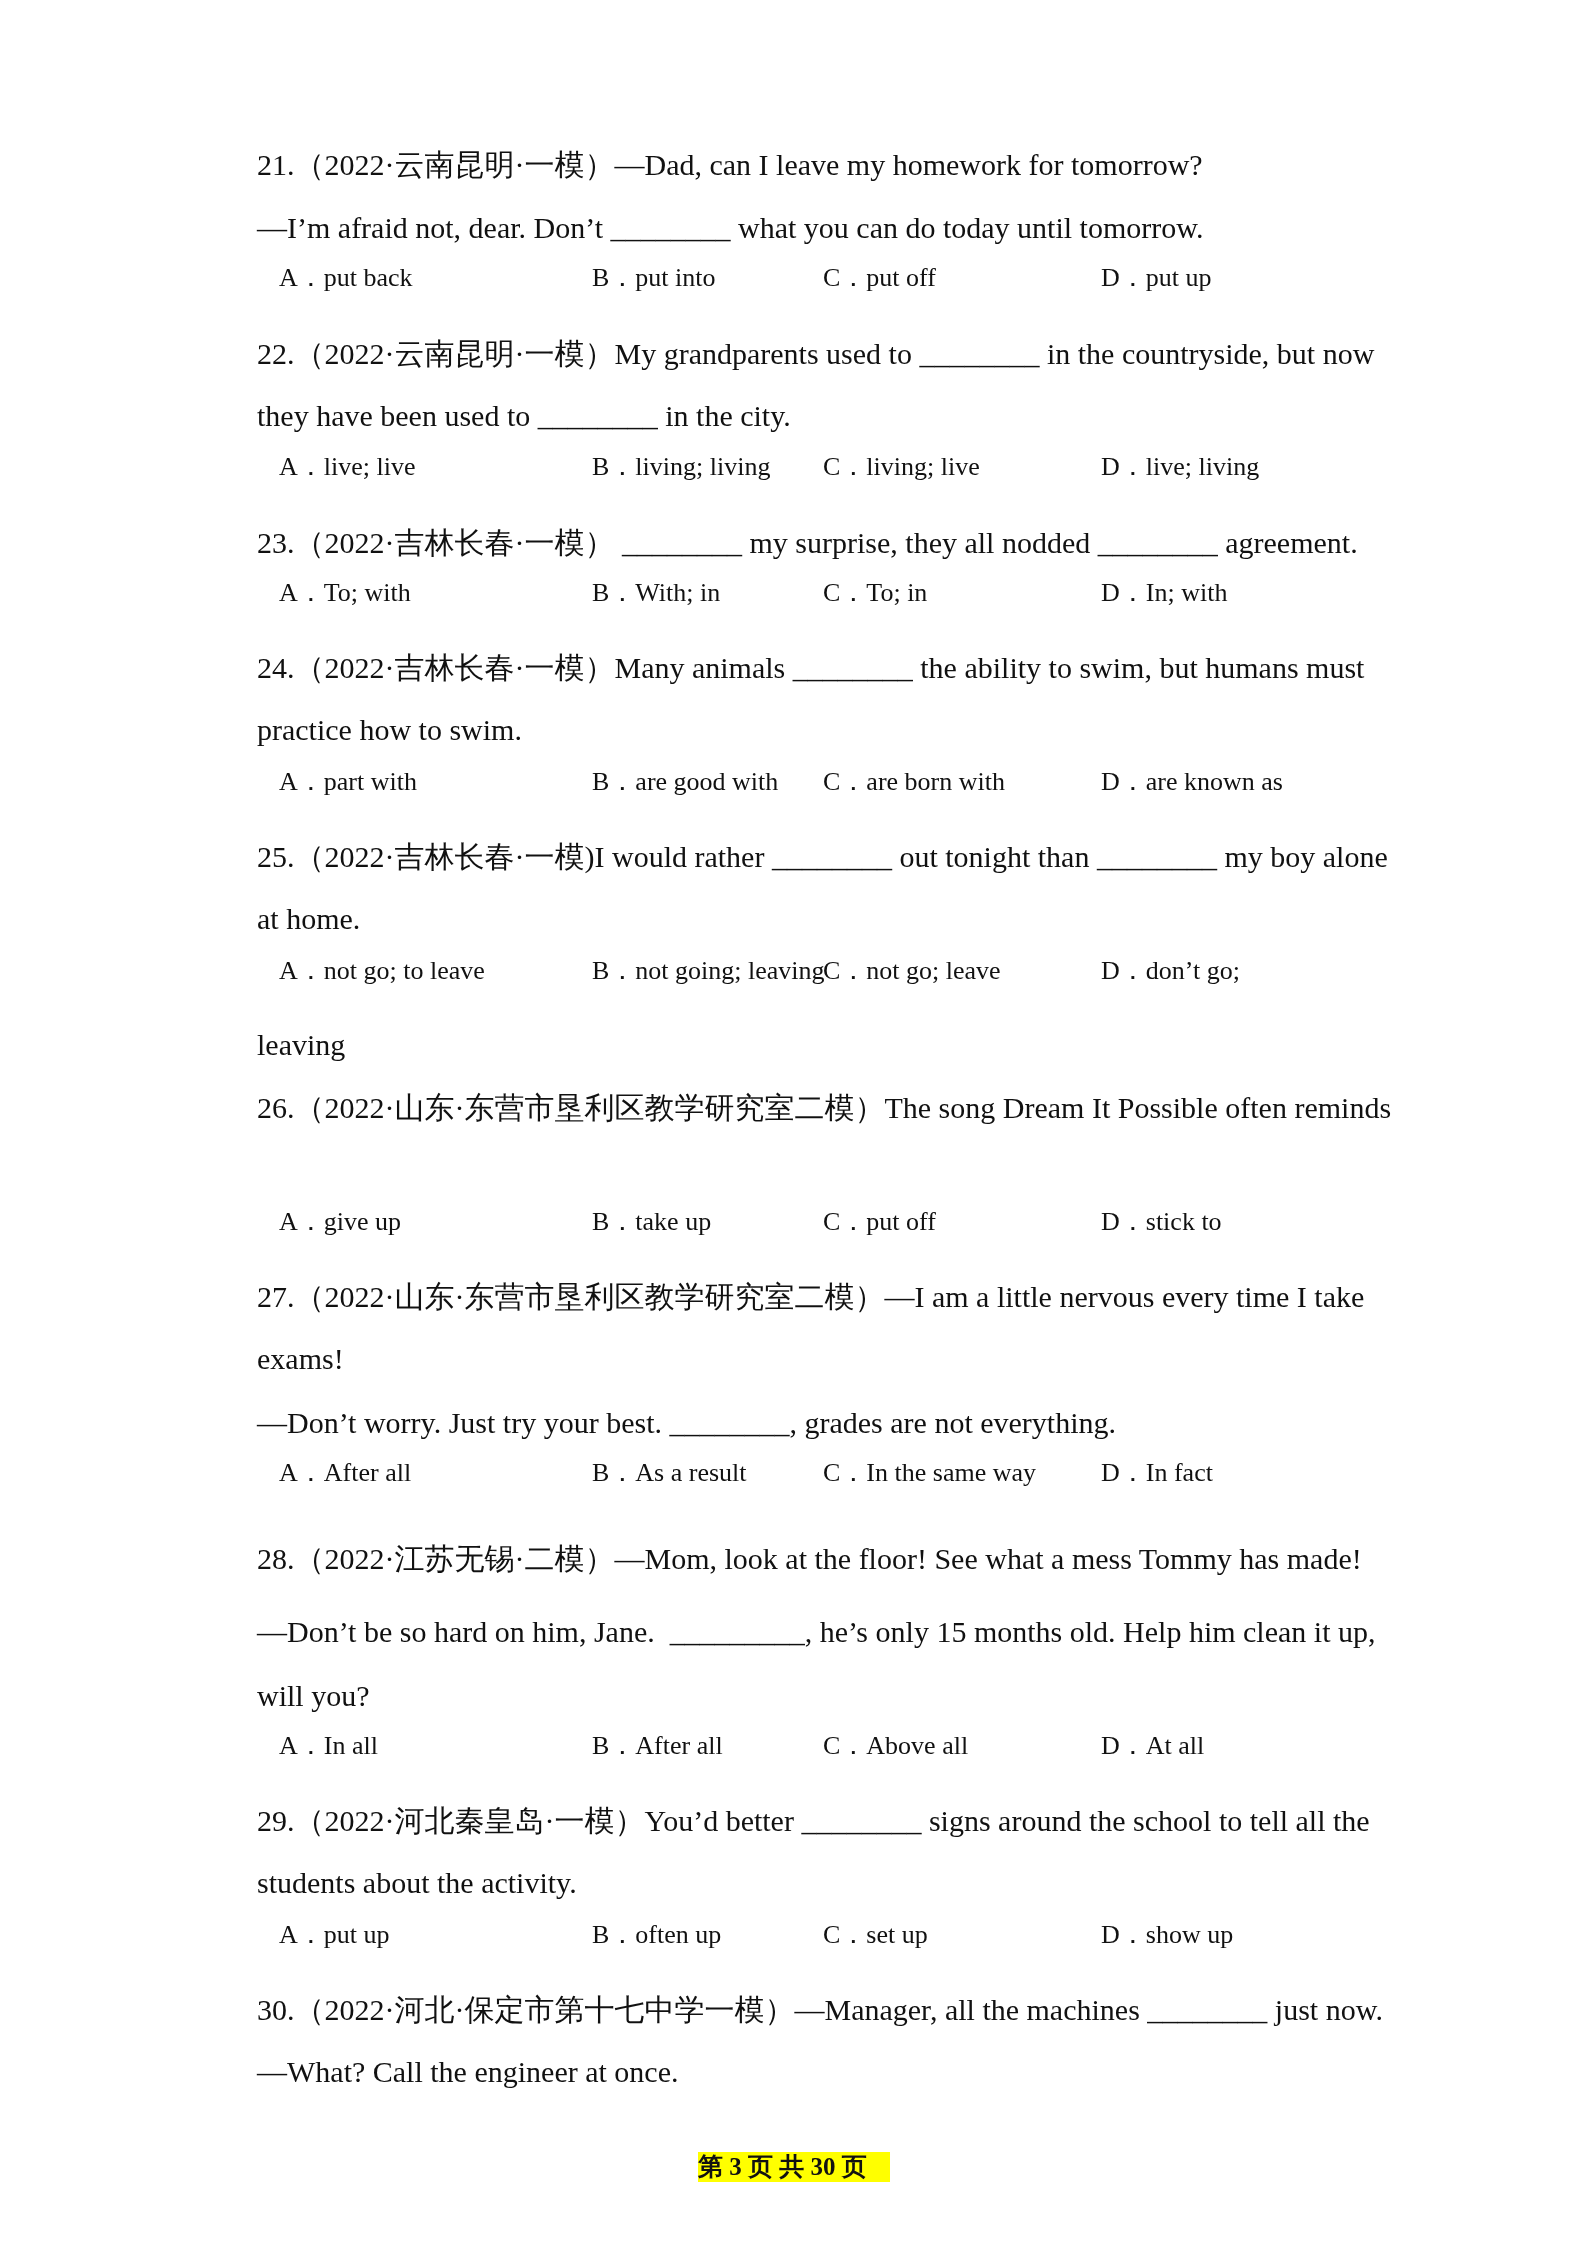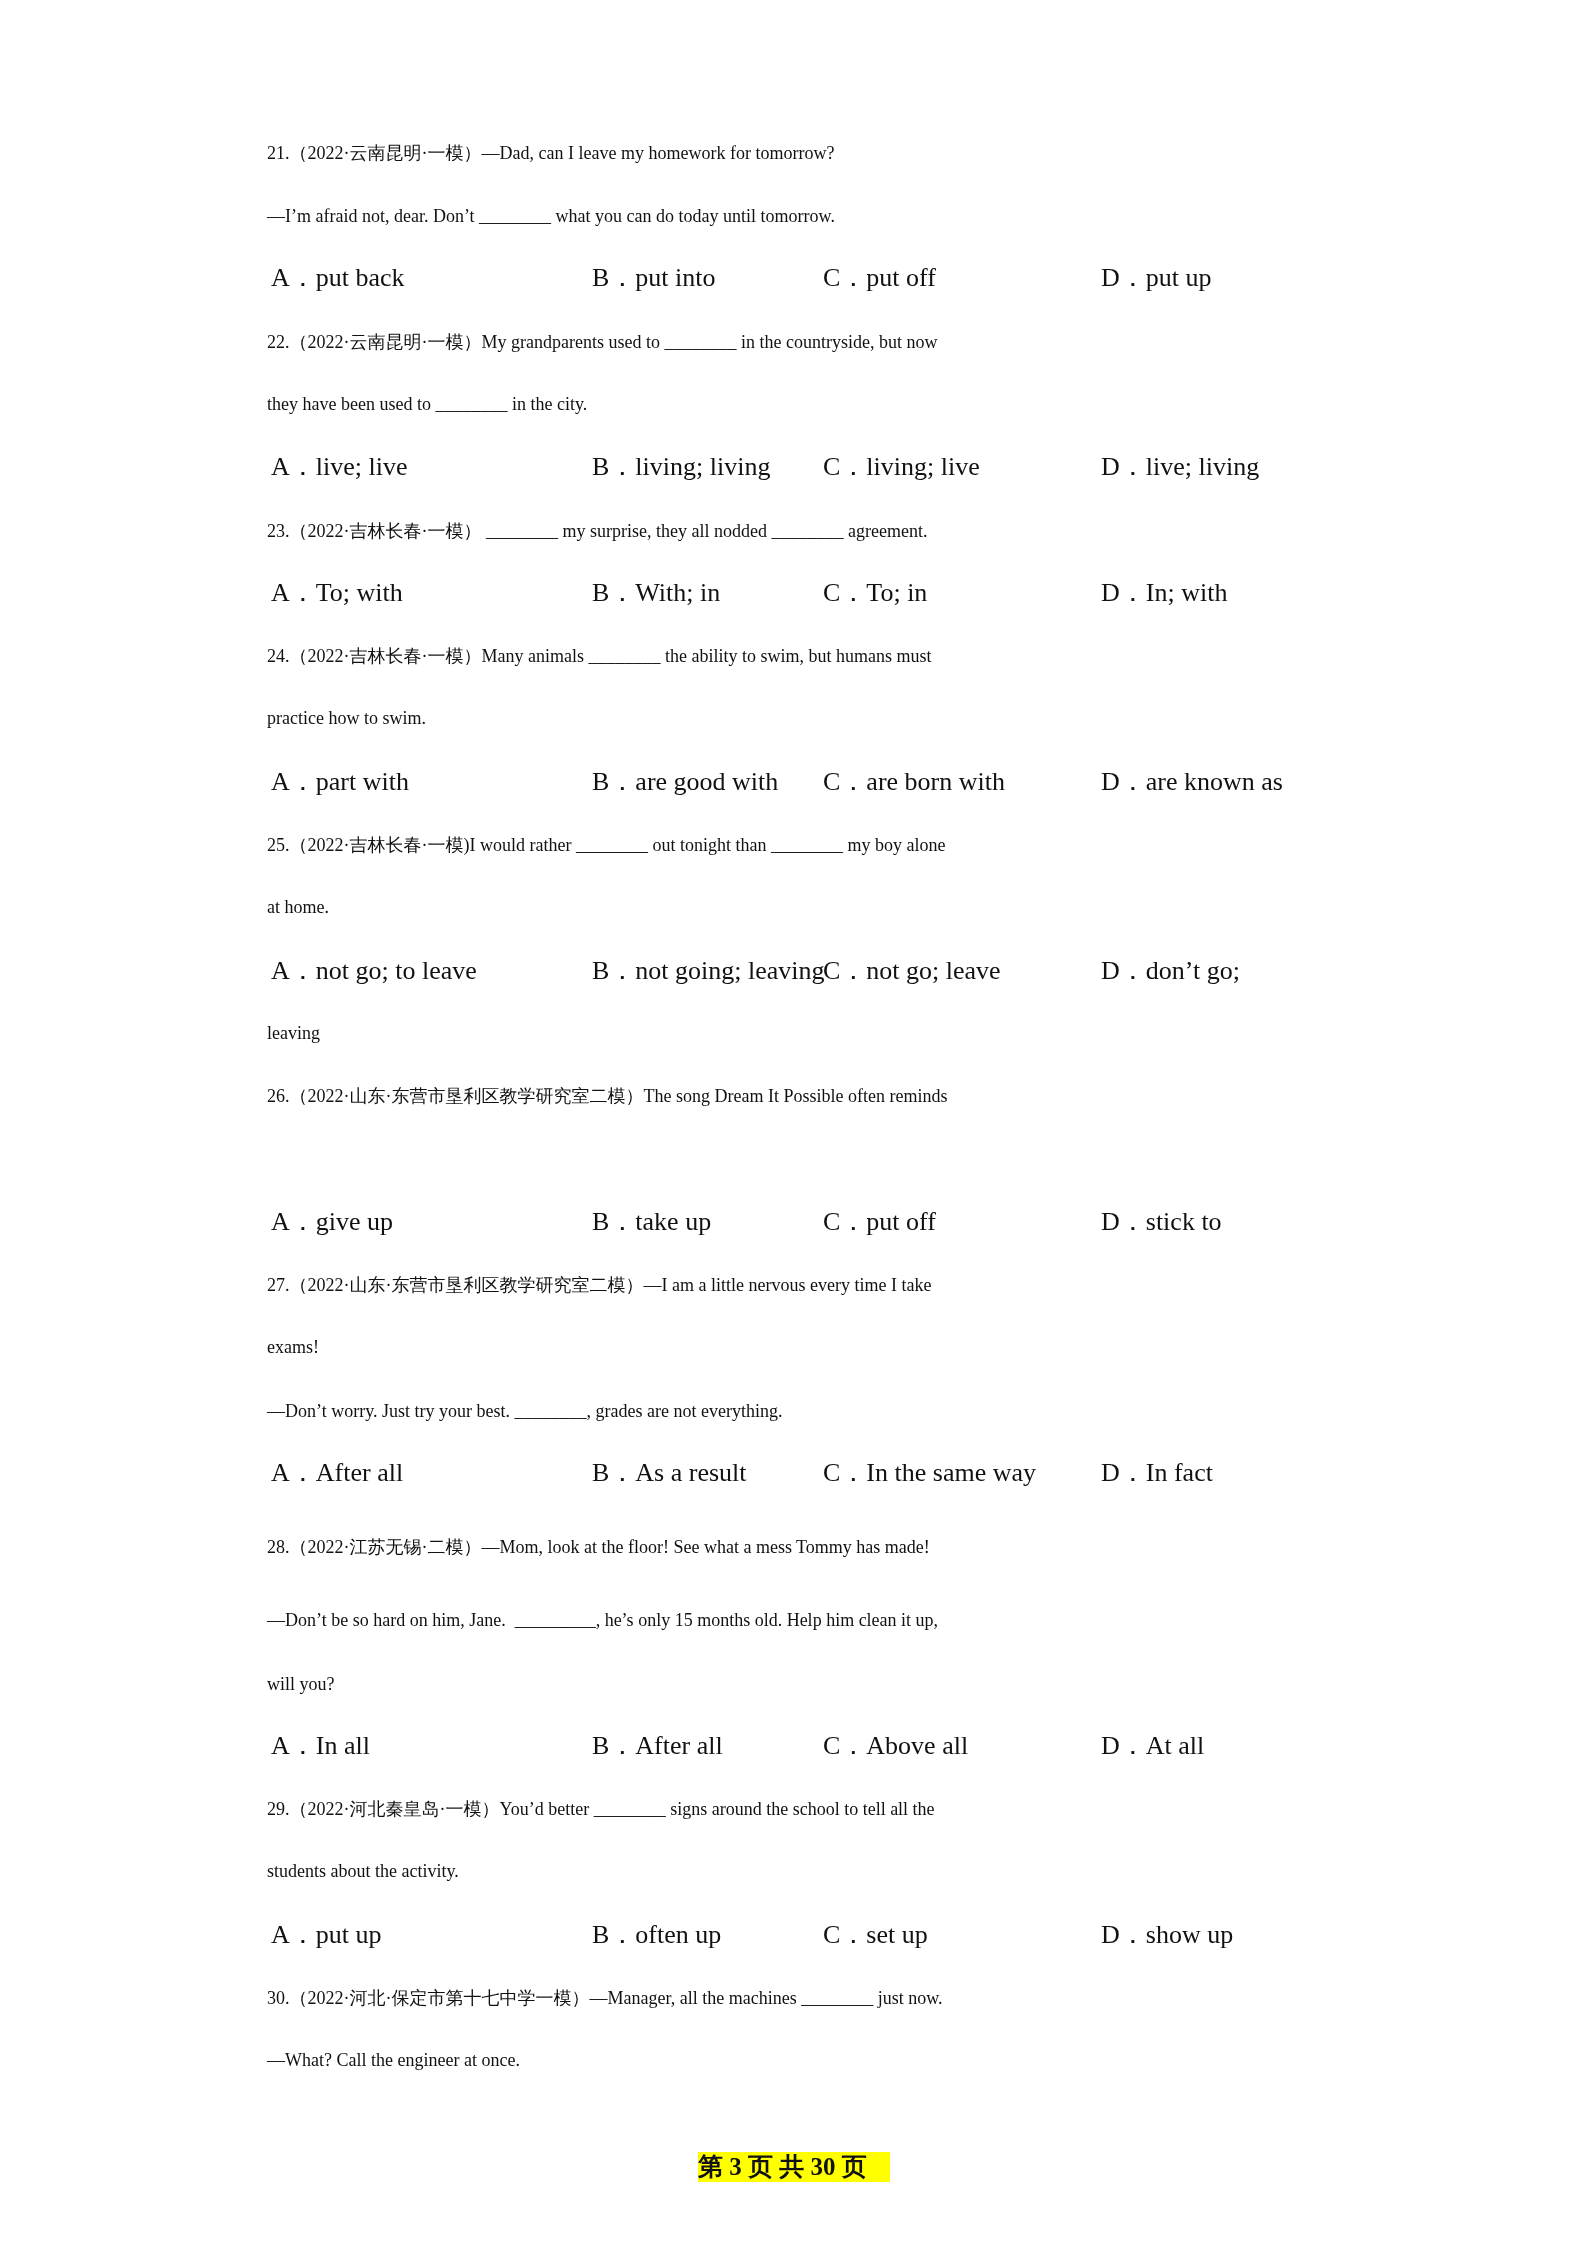--- a/index.html
+++ b/index.html
@@ -3,26 +3,26 @@
   <meta charset="utf-8">
   <style>
     html, body { margin: 0; padding: 0; background: #ffffff; }
     body {
       width: 1587px; height: 2245px; position: relative; overflow: hidden;
       font-family: "Liberation Serif", "DejaVu Serif", serif;
       color: #111111;
     }
     .page { position: absolute; left: 0; top: 0; width: 1587px; height: 2245px; }
     .line {
-      position: absolute; left: 267px; white-space: pre;
-      font-size: 18px; line-height: 34px; height: 34px;
+      position: absolute; left: 257px; white-space: pre;
+      font-size: 30px; line-height: 34px; height: 34px; margin-top: 12px;
     }
     .opts { position: absolute; left: 267px; height: 34px; width: 1100px; font-size: 26px; line-height: 34px; }
     .opt { position: absolute; top: 0; white-space: pre; }
-    .opt:nth-child(1) { left: 4px; }
+    .opt:nth-child(1) { left: 12px; }
     .opt:nth-child(2) { left: 278px; margin-left: 47px; }
     .opt:nth-child(3) { left: 556px; }
     .opt:nth-child(4) { left: 834px; }
     .footer {
       position: absolute; left: 698px; top: 2152px; height: 30px; width: 192px;
       background: #ffff00; font-weight: bold; font-size: 25px; line-height: 30px;
       text-align: left; white-space: pre;
     }
   </style>
 </head>

